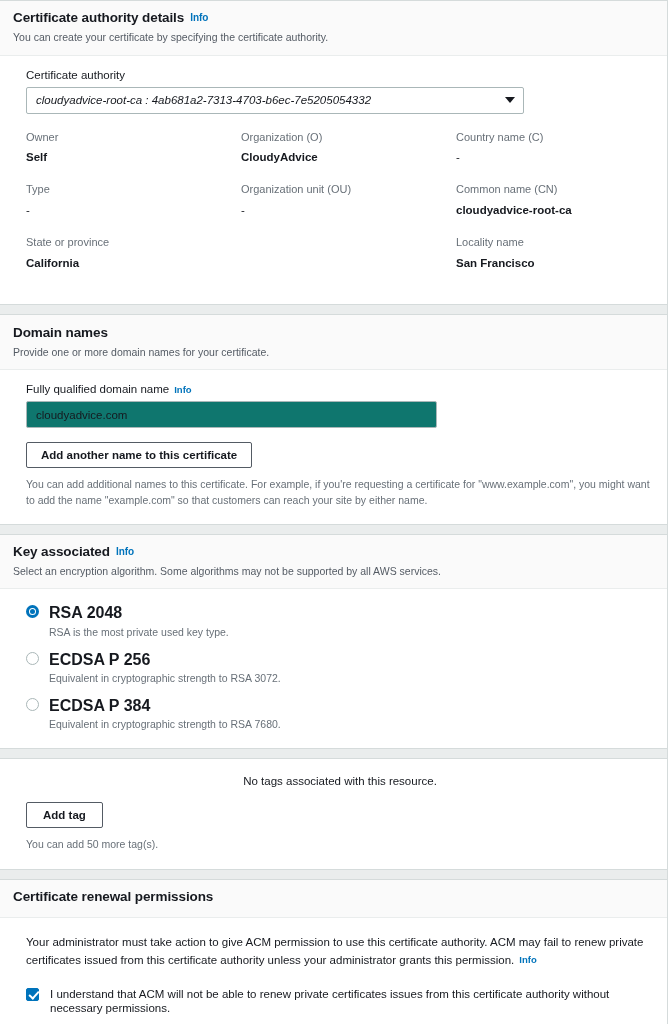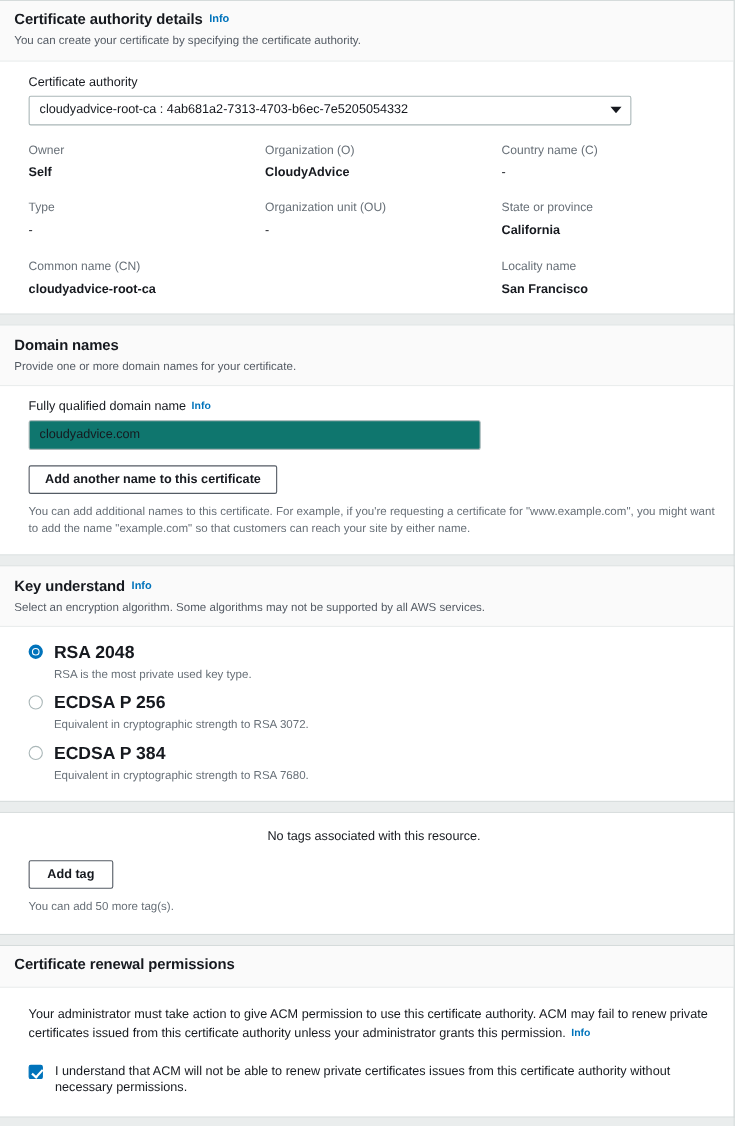--- a/index.html
+++ b/index.html
@@ -69,21 +69,22 @@
     font-size: 11.5px;
     color: #16191f;
     font-weight: normal;
     margin-bottom: 6px;
     display: block;
   }
 
   
   .select-wrap {
     position: relative;
-    width: 548px;
+    width: 498px;
+    font-style: italic;
   }
   .select-box {
     width: 100%;
     height: 27px;
     border: 1px solid #aab7b8;
     border-radius: 2px;
     background: #ffffff;
     font-size: 11.5px;
     color: #16191f;
     padding: 0 28px 0 9px;
@@ -278,28 +279,28 @@
         </div>
 
         <div class="ca-cell">
           <div class="ca-key">Type</div>
           <div class="ca-val dash">-</div>
         </div>
         <div class="ca-cell">
           <div class="ca-key">Organization unit (OU)</div>
           <div class="ca-val dash">-</div>
         </div>
-        <div class="ca-cell">
-          <div class="ca-key">State or province</div>
-          <div class="ca-val">California</div>
-        </div>
-
         <div class="ca-cell" style="padding-bottom:0;">
           <div class="ca-key">Common name (CN)</div>
           <div class="ca-val">cloudyadvice-root-ca</div>
+        </div>
+
+        <div class="ca-cell">
+          <div class="ca-key">State or province</div>
+          <div class="ca-val">California</div>
         </div>
         <div class="ca-cell" style="padding-bottom:0;"></div>
         <div class="ca-cell" style="padding-bottom:0;">
           <div class="ca-key">Locality name</div>
           <div class="ca-val">San Francisco</div>
         </div>
       </div>
     </div>
   </section>
 
@@ -313,21 +314,21 @@
       <input class="text-input" type="text" value="cloudyadvice.com" style="">
       <div style="margin-top:14px;">
         <button class="btn">Add another name to this certificate</button>
       </div>
       <div class="helper-text">You can add additional names to this certificate. For example, if you're requesting a certificate for "www.example.com", you might want to add the name "example.com" so that customers can reach your site by either name.</div>
     </div>
   </section>
 
   <section class="panel">
     <div class="panel-header">
-      <span class="panel-title">Key understand</span><a class="info-link">Info</a>
+      <span class="panel-title">Key associated</span><a class="info-link">Info</a>
       <div class="panel-desc">Select an encryption algorithm. Some algorithms may not be supported by all AWS services.</div>
     </div>
     <div class="panel-body" style="padding-top:15px;padding-bottom:17px;">
       <div class="radio-row">
         <span class="radio-mark checked"></span>
         <span class="radio-texts">
           <span class="radio-label">RSA 2048</span>
           <span class="radio-desc">RSA is the most private used key type.</span>
         </span>
       </div>

